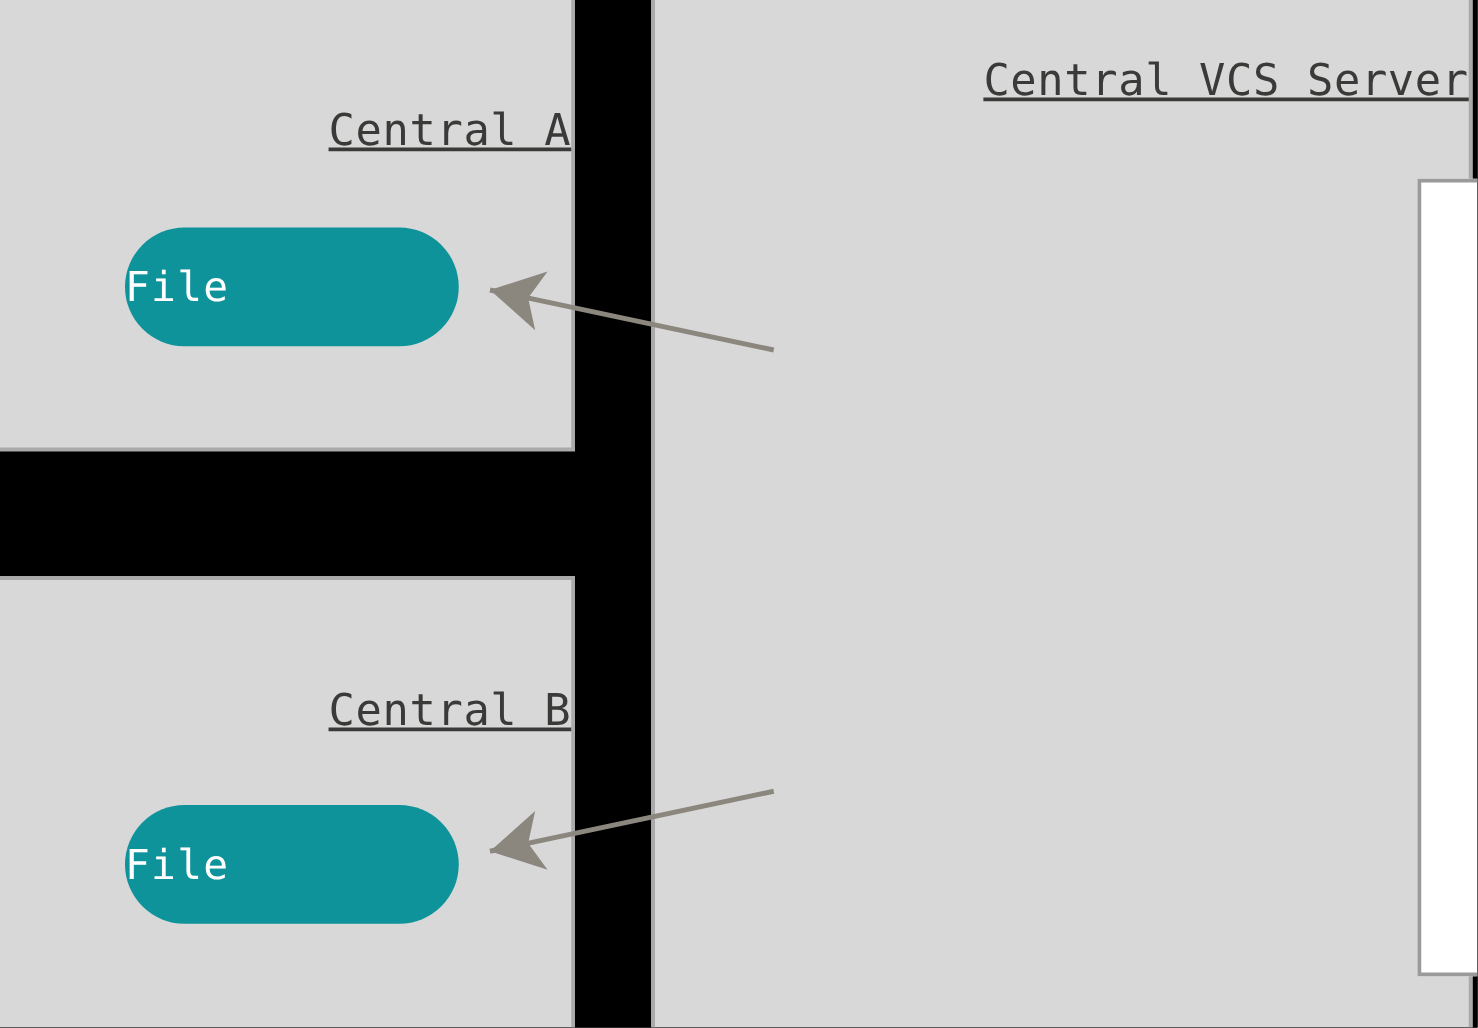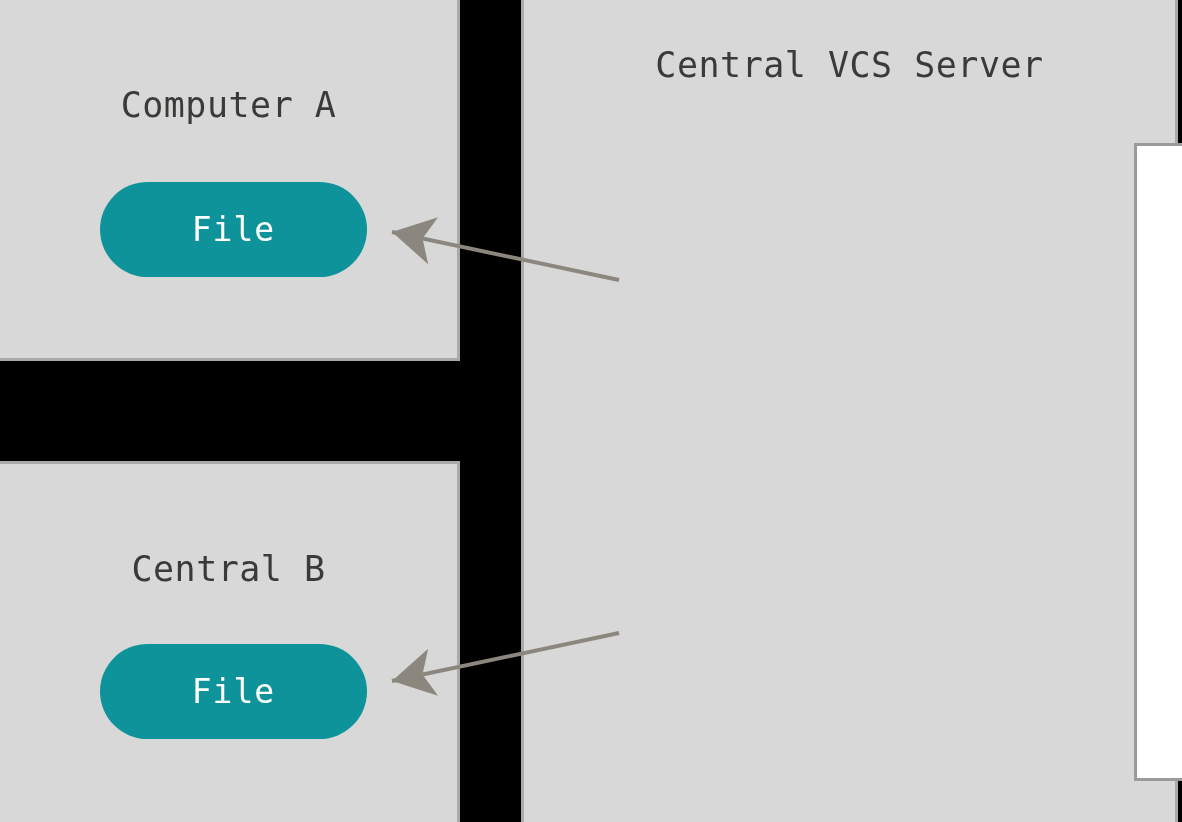--- a/index.html
+++ b/index.html
@@ -24,41 +24,41 @@
     border: 3px solid #aaaaaa;
     box-sizing: border-box;
   }
   #panel-computer-a { left: -3px;  top: -3px;  width: 463px; height: 364px; }
   #panel-computer-b { left: -3px;  top: 461px; width: 463px; height: 364px; }
   #panel-server     { left: 521px; top: -3px;  width: 657px; height: 828px; }
 
   .panel-title {
     position: absolute;
     width: 100%;
-    text-align: center;
+    text-align: right;
     font-size: 35px;
     color: #3a3a38;
     letter-spacing: 0.5px;
     white-space: nowrap;
+    text-decoration: underline;
   }
   #panel-computer-a .panel-title,
   #panel-computer-b .panel-title { top: 85px; }
   #panel-server .panel-title { top: 45px; }
 
   
   .file-pill {
     position: absolute;
     left: 100px;
     width: 267px;
     height: 95px;
     background: #0d9399;
     border-radius: 48px;
     display: flex;
     align-items: center;
-    justify-content: center;
     color: #ffffff;
     font-size: 33px;
     letter-spacing: 1px;
   }
   #panel-computer-a .file-pill { top: 182px; }
   #panel-computer-b .file-pill { top: 180px; }
 
   
   #version-db-box {
     position: absolute;
@@ -90,21 +90,21 @@
     height: 822px;
     pointer-events: none;
   }
 </style>
 </head>
 <body>
 
 <div id="stage">
 
   <div class="panel" id="panel-computer-a">
-    <div class="panel-title">Computer A</div>
+    <div class="panel-title">Central A</div>
     <div class="file-pill">
       <span>File</span>
     </div>
   </div>
 
   <div class="panel" id="panel-computer-b">
     <div class="panel-title">Central B</div>
     <div class="file-pill">
       <span>File</span>
     </div>

